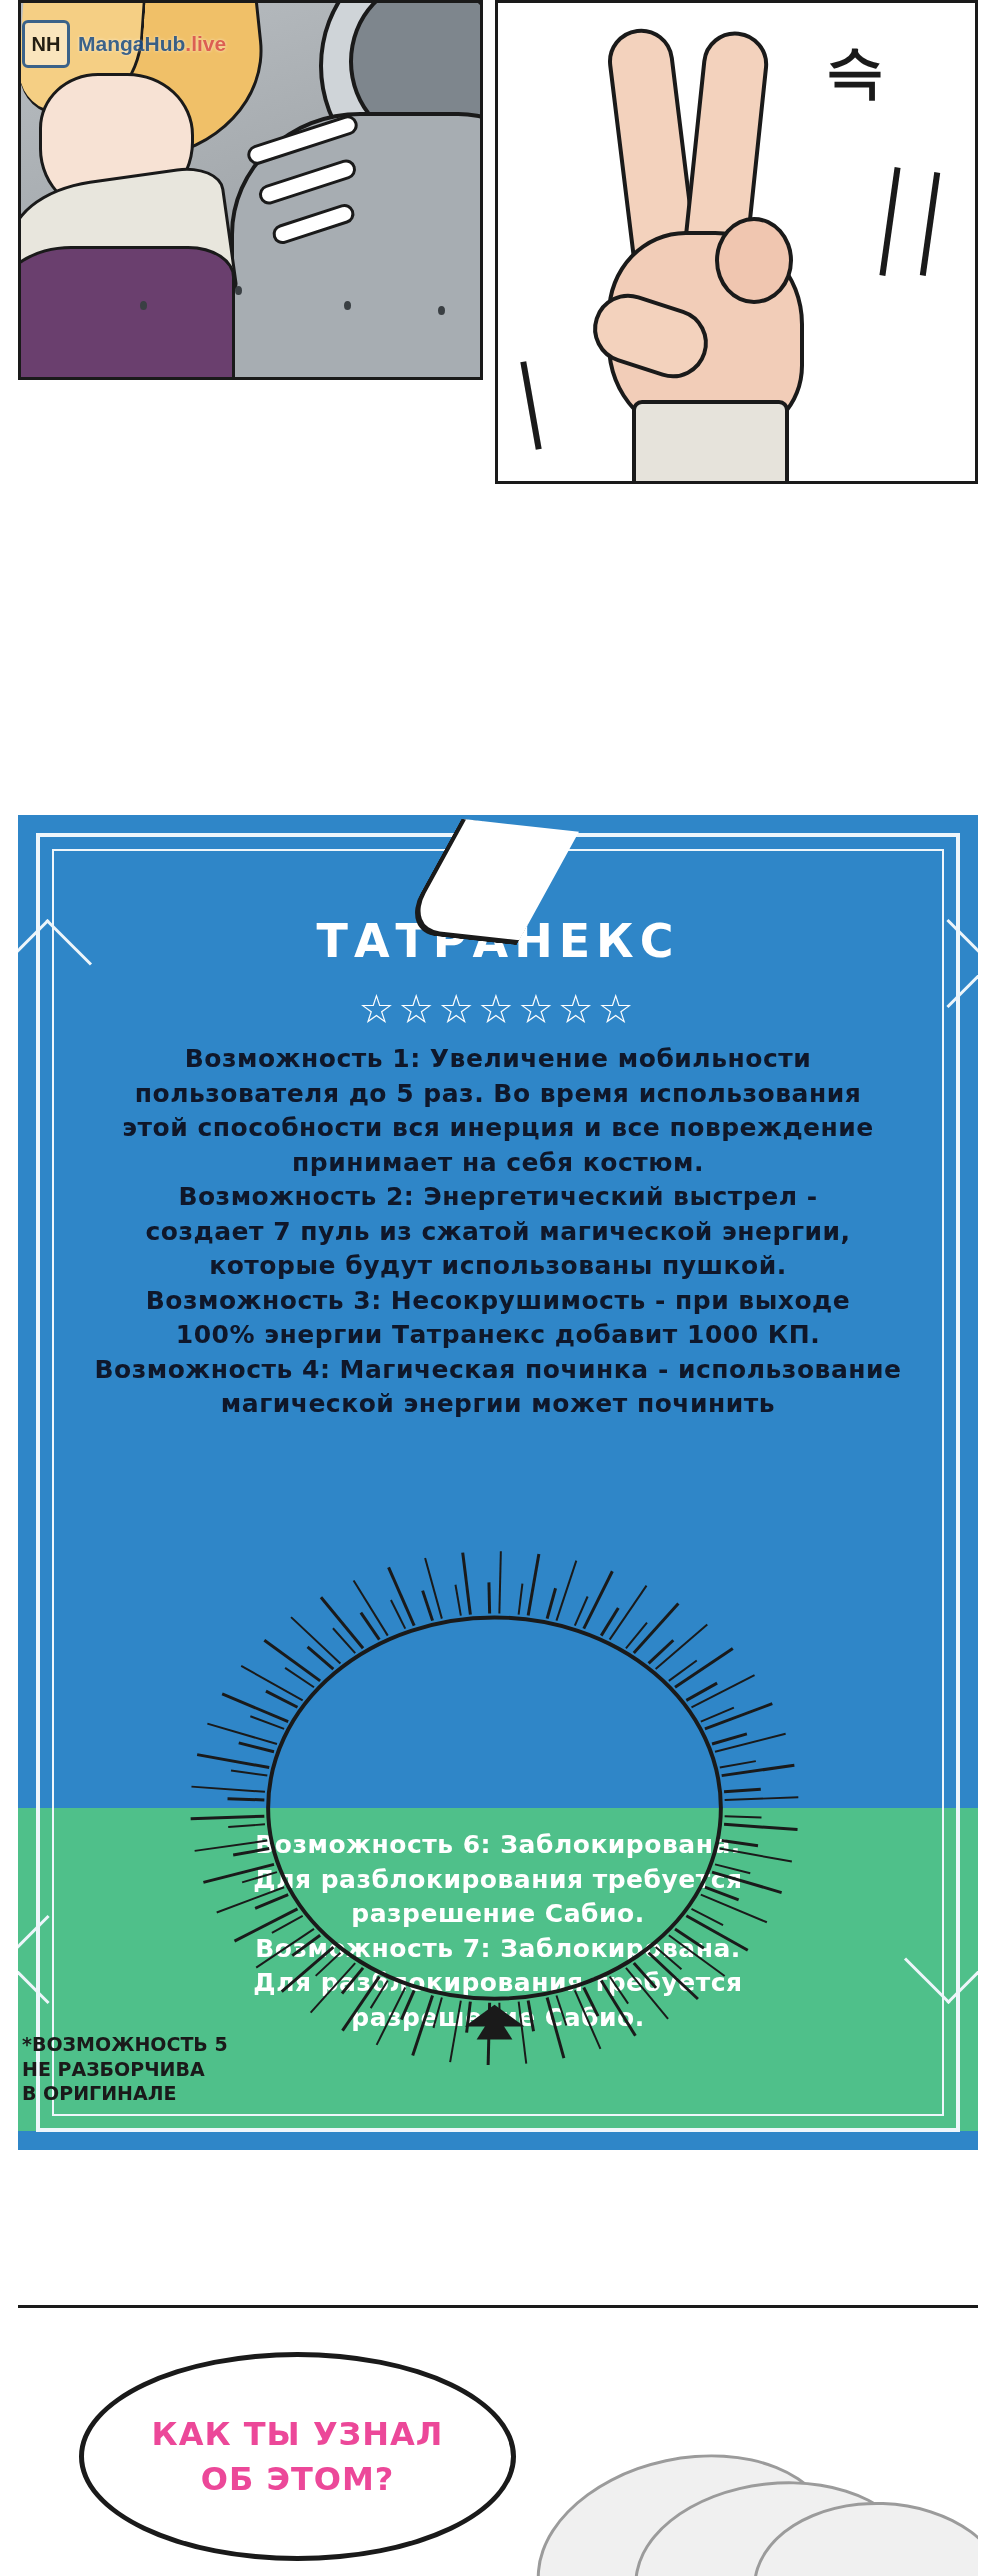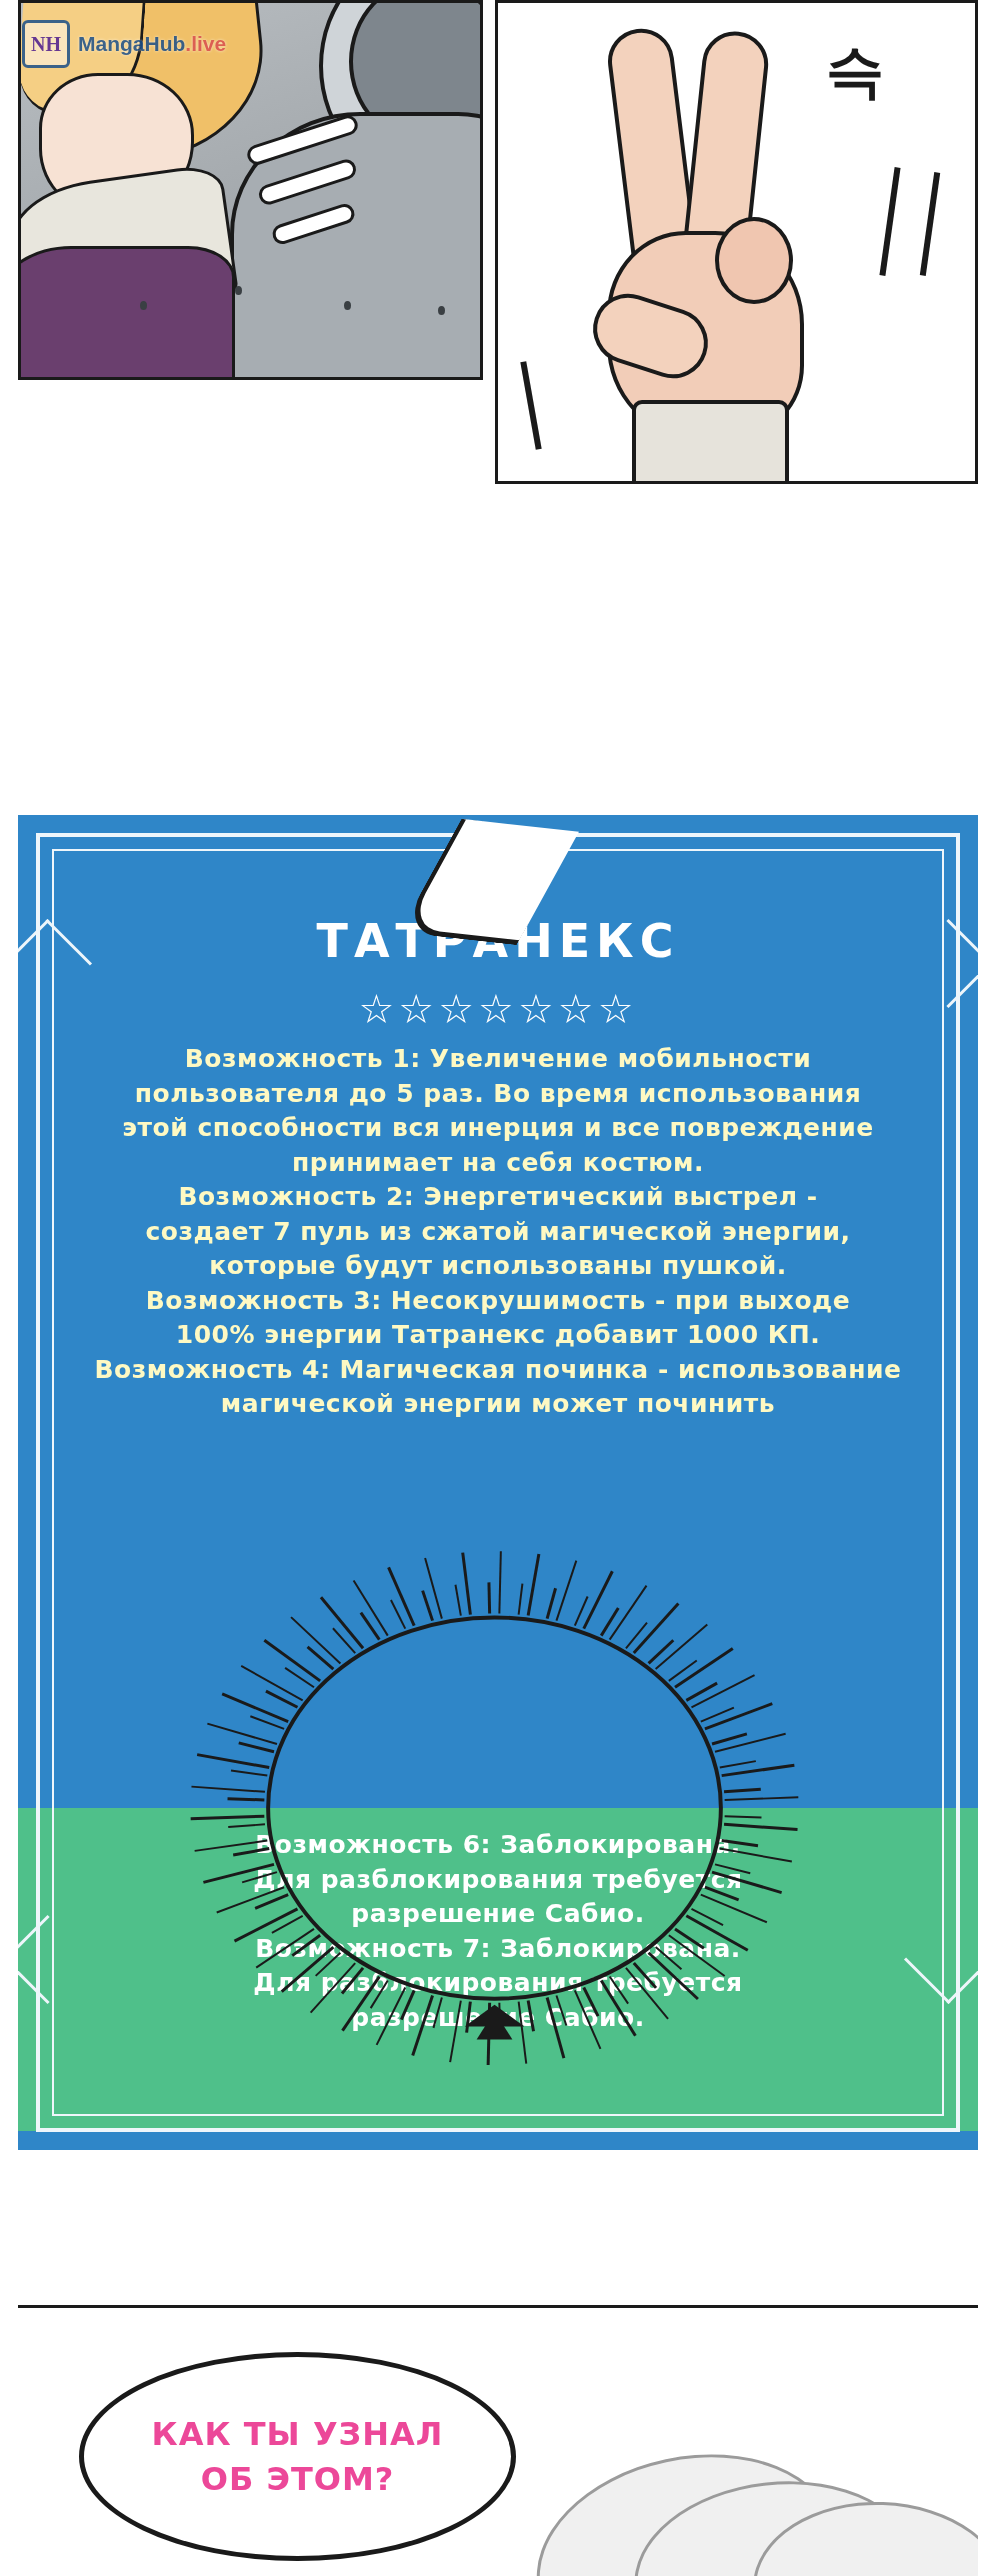--- a/index.html
+++ b/index.html
@@ -269,21 +269,21 @@
     text-align: center;
     color: #ffffff;
     font-size: 40px;
     letter-spacing: 4px;
     font-family: "DejaVu Sans", sans-serif;
   }
   .card-body {
     position: absolute;
     left: 70px; right: 70px; top: 227px;
     text-align: center;
-    color: #fef9c3;
+    color: #0f172a;
     font-family: "DejaVu Sans", sans-serif;
     font-weight: 700;
     font-size: 25px;
     line-height: 1.38;
     letter-spacing: 0.5px;
     white-space: pre-line;
   }
   .card-body-2 {
     position: absolute;
     left: 149px; right: 149px; top: 1013px;
@@ -365,22 +365,22 @@
     display: flex;
     align-items: center;
     gap: 8px;
     z-index: 20;
     opacity: 0.85;
   }
   .wm-logo {
     width: 42px; height: 42px;
     border: 3px solid #1b4f8a;
     border-radius: 6px;
-    color: #4c1d95;
-    font-family: Liberation Serif, serif;
+    color: #000000;
+    font-family: Liberation Sans, sans-serif;
     font-weight: 700;
     font-size: 20px;
     display: flex;
     align-items: center;
     justify-content: center;
     background: rgba(255,255,255,0.55);
   }
   .wm-text {
     color: #1b4f8a;
     font-family: "Liberation Sans", sans-serif;
@@ -616,20 +616,23 @@
     </div>
 
     <div class="card-body-2">Возможность 6: Заблокирована.
 Для разблокирования требуется
 разрешение Сабио.
 Возможность 7: Заблокирована.
 Для разблокирования требуется
 разрешение Сабио.</div>
   </div>
 
+  <div class="footnote">*ВОЗМОЖНОСТЬ 5
+НЕ РАЗБОРЧИВА
+В ОРИГИНАЛЕ</div>
 
   <div class="panel3">
     <div class="p3-bg"></div>
     <div class="p3-hair" style="left:517px; top:149px; width:298px; height:199px; transform:rotate(-12deg);"></div>
     <div class="p3-hair" style="left:616px; top:174px; width:278px; height:179px; transform:rotate(-6deg);"></div>
     <div class="p3-hair" style="left:735px; top:194px; width:248px; height:169px; transform:rotate(2deg);"></div>
   </div>
 
   <div class="bubble2">
     <div class="txt">КАК ТЫ УЗНАЛ

